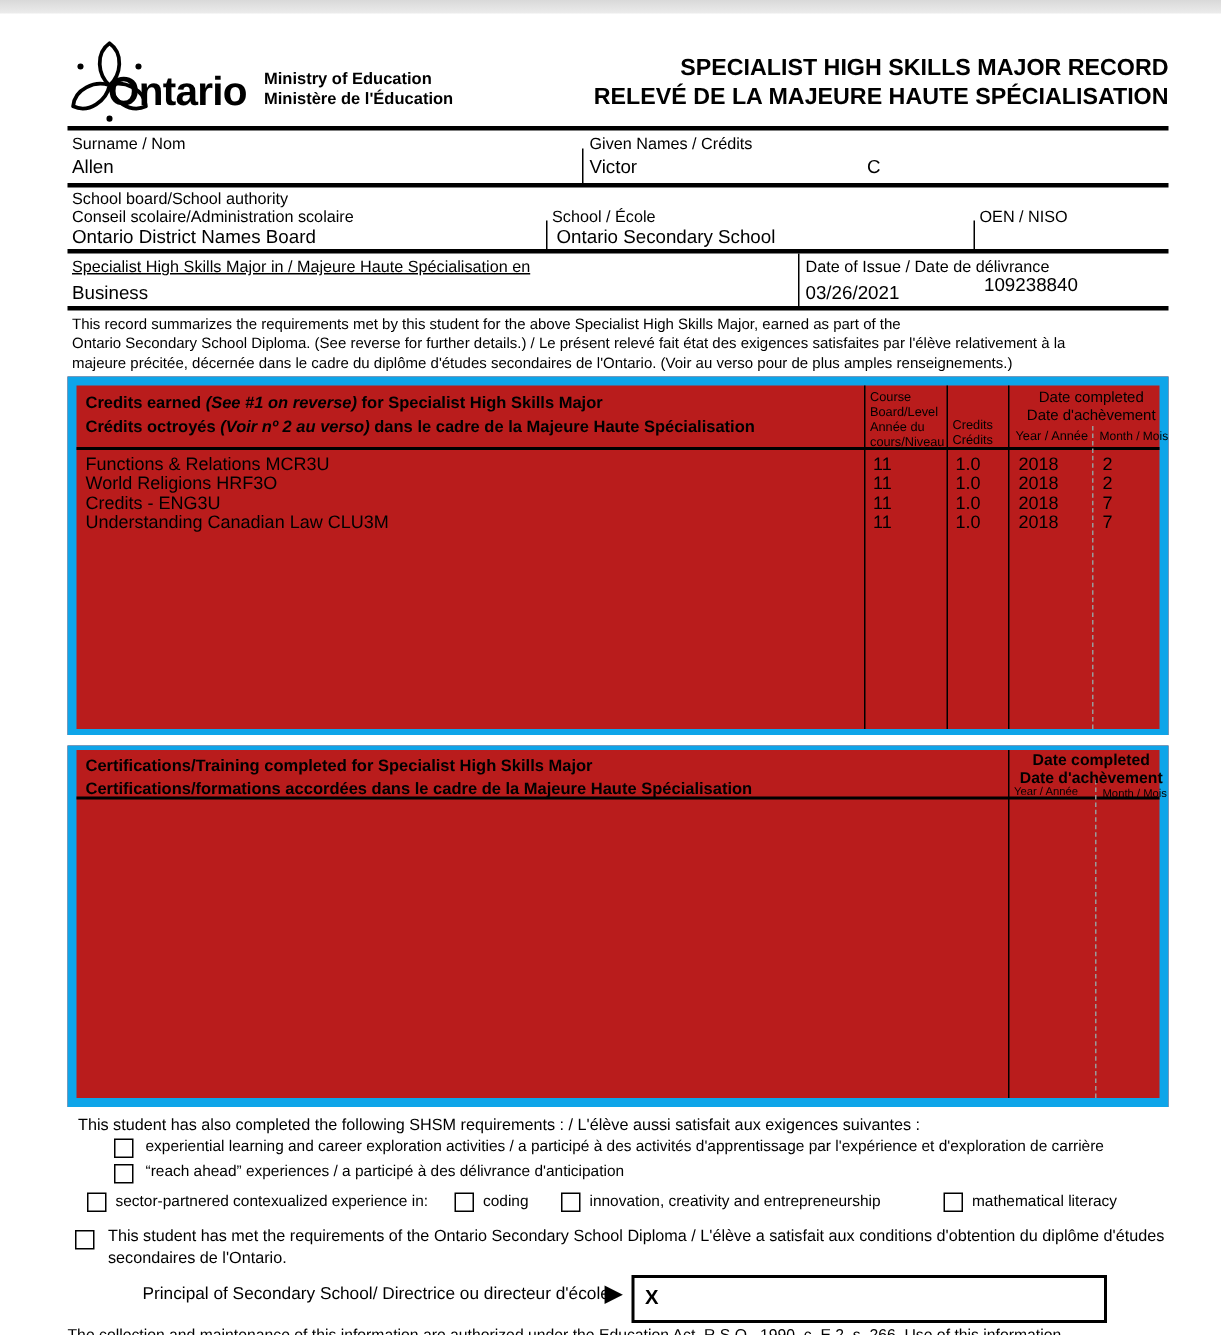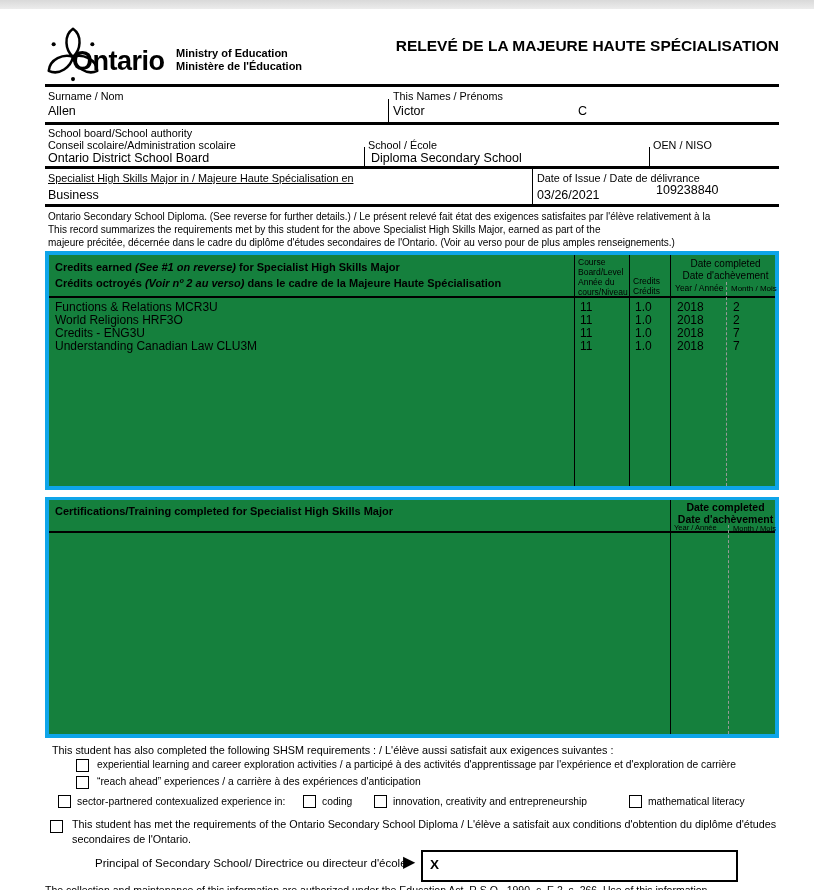--- a/index.html
+++ b/index.html
@@ -11,21 +11,21 @@
   .topstrip { position:absolute; left:0; top:0; width:814px; height:9px;
     background:linear-gradient(#d9d9d9,#ececec); }
   .hline { position:absolute; background:#000; height:3px; }
   .vline { position:absolute; background:#000; width:1px; }
   .lbl { font-size:10.8px; }
   .val { font-size:12.5px; }
   .wordmark { font-size:27px; font-weight:600; letter-spacing:-0.5px; }
   .ministry { font-size:11px; font-weight:bold; line-height:12.5px; }
   .title { font-size:15.5px; font-weight:bold; line-height:19px; text-align:right; }
   .para { font-size:10px; line-height:13px; }
-  .tbl { position:absolute; box-sizing:border-box; border:4px solid #0ea5e9; background:#15803d; }
+  .tbl { position:absolute; box-sizing:border-box; border:6px solid #0ea5e9; background:#b91c1c; }
   .tbl .sep { position:absolute; left:0; width:100%; height:2px; background:#000; }
   .tbl .vsolid { position:absolute; width:1px; background:#000; }
   .tbl .vdash { position:absolute; width:0; border-left:1px dashed #999; }
   .th-main { font-weight:bold; font-size:11px; line-height:15.5px; white-space:nowrap; }
   .th-small { font-size:8.5px; line-height:10px; white-space:nowrap; }
   .rowtxt { font-size:12px; white-space:nowrap; }
   .cb { position:absolute; width:11px; height:11px; border:1.6px solid #000; background:#fff; box-sizing:content-box; }
   .req { font-size:10.3px; white-space:nowrap; }
   .sigbox { position:absolute; box-sizing:border-box; border:2px solid #000; background:#fff; }
 </style>
@@ -47,53 +47,54 @@
       <circle cx="10" cy="21" r="2.1"></circle>
       <circle cx="30" cy="57" r="2.1"></circle>
     </g>
   </svg>
   <div class="abs wordmark" style="left:72px; top:46px;">Ontario</div>
   <div class="abs ministry" style="left:176px; top:47px;">
     <div>Ministry of Education</div>
     <div>Ministère de l'Éducation</div>
   </div>
   <div class="abs title" style="right:35px; top:36px;">
+    <div>SPECIALIST HIGH SKILLS MAJOR RECORD</div>
     <div>RELEVÉ DE LA MAJEURE HAUTE SPÉCIALISATION</div>
   </div>
   <div class="hline" style="left:45px; top:84px; width:734px;"></div>
 
   <div class="abs lbl" style="left:48px; top:90px;">Surname / Nom</div>
   <div class="abs val" style="left:48px; top:104px;">Allen</div>
   <div class="vline" style="left:388px; top:99px; height:23px;"></div>
-  <div class="abs lbl" style="left:393px; top:90px;">This Names / Prénoms</div>
+  <div class="abs lbl" style="left:393px; top:90px;">Given Names / Crédits</div>
   <div class="abs val" style="left:393px; top:104px;">Victor</div>
   <div class="abs val" style="left:578px; top:104px;">C</div>
   <div class="hline" style="left:45px; top:122px; width:734px;"></div>
 
   <div class="abs lbl" style="left:48px; top:127px;">School board/School authority</div>
   <div class="abs lbl" style="left:48px; top:139px;">Conseil scolaire/Administration scolaire</div>
-  <div class="abs val" style="left:48px; top:151px;">Ontario District School Board</div>
+  <div class="abs val" style="left:48px; top:151px;">Ontario District Names Board</div>
   <div class="vline" style="left:364px; top:147px; height:19px;"></div>
   <div class="abs lbl" style="left:368px; top:139px;">School  / École</div>
-  <div class="abs val" style="left:371px; top:151px;">Diploma Secondary School</div>
+  <div class="abs val" style="left:371px; top:151px;">Ontario Secondary School</div>
   <div class="vline" style="left:649px; top:147px; height:19px;"></div>
   <div class="abs lbl" style="left:653px; top:139px;">OEN / NISO</div>
   <div class="abs val" style="left:656px; top:151px;margin-top:32px;">109238840</div>
   <div class="hline" style="left:45px; top:166px; width:734px;"></div>
 
   <div class="abs lbl" style="left:48px; top:172px;text-decoration:underline;">Specialist High Skills Major in / Majeure Haute Spécialisation en</div>
   <div class="abs val" style="left:48px; top:188px;">Business</div>
   <div class="vline" style="left:532px; top:169px; height:35px;"></div>
   <div class="abs lbl" style="left:537px; top:172px;">Date of Issue / Date de délivrance</div>
   <div class="abs val" style="left:537px; top:188px;">03/26/2021</div>
   <div class="hline" style="left:45px; top:204px; width:734px;"></div>
 
   <div class="abs para" style="left:48px; top:210px;">
+    <div>This record summarizes the requirements met by this student for the above Specialist High Skills Major, earned as part of the</div>
     <div>Ontario Secondary School Diploma. (See reverse for further details.) /  Le présent relevé fait état des exigences satisfaites par l'élève relativement à la</div>
-    <div>This record summarizes the requirements met by this student for the above Specialist High Skills Major, earned as part of the</div>
     <div>majeure précitée, décernée dans le cadre du diplôme d'études secondaires de l'Ontario. (Voir au verso pour de plus amples renseignements.)</div>
   </div>
 
   <div class="tbl" style="left:45px; top:251px; width:734px; height:239px; border-bottom-width:4px;">
     <div class="sep" style="top:41px;"></div>
     <div class="vsolid" style="left:525px; top:0; bottom:0;"></div>
     <div class="vsolid" style="left:580px; top:0; bottom:0;"></div>
     <div class="vsolid" style="left:621px; top:0; bottom:0;"></div>
     <div class="vdash" style="left:677px; top:27px; bottom:0;"></div>
 
@@ -147,36 +148,37 @@
       <span class="abs" style="left:684px;">7</span>
     </div>
   </div>
 
   <div class="tbl" style="left:45px; top:497px; width:734px; height:241px; border-top-width:3px;">
     <div class="sep" style="top:31px;"></div>
     <div class="vsolid" style="left:621px; top:0; bottom:0;"></div>
     <div class="vdash" style="left:679px; top:20px; bottom:0;"></div>
     <div class="abs th-main" style="left:6px; top:4px; line-height:15px;">
       <div>Certifications/Training completed for Specialist High Skills Major</div>
+      <div>Certifications/formations accordées dans le cadre de la Majeure Haute Spécialisation</div>
     </div>
     <div class="abs" style="left:621px; top:2px; width:111px; text-align:center; font-weight:bold; font-size:10.5px; line-height:11.5px;">
       <div>Date completed</div>
       <div>Date d'achèvement</div>
     </div>
     <div class="abs" style="left:625px; top:23px; font-size:7.5px;">Year / Année</div>
     <div class="abs" style="left:684px; top:24px; font-size:7.5px;">Month / Mois</div>
   </div>
 
   <div class="abs req" style="left:52px; top:744px; font-size:10.8px;">This student has also completed the following SHSM requirements : / L'élève aussi satisfait aux exigences suivantes :</div>
 
   <span class="cb" style="left:76px; top:759px;"></span>
   <div class="abs req" style="left:97px; top:759px;">experiential learning and career exploration activities / a participé à des activités d'apprentissage par l'expérience et d'exploration de carrière</div>
 
   <span class="cb" style="left:76px; top:776px;"></span>
-  <div class="abs req" style="left:97px; top:776px;">“reach ahead” experiences / a carrière à des expériences d'anticipation</div>
+  <div class="abs req" style="left:97px; top:776px;">“reach ahead” experiences / a participé à des délivrance d'anticipation</div>
 
   <span class="cb" style="left:58px; top:795px;"></span>
   <div class="abs req" style="left:77px; top:796px;">sector-partnered contexualized experience in:</div>
   <span class="cb" style="left:303px; top:795px;"></span>
   <div class="abs req" style="left:322px; top:796px;">coding</div>
   <span class="cb" style="left:374px; top:795px;"></span>
   <div class="abs req" style="left:393px; top:796px;">innovation, creativity  and entrepreneurship</div>
   <span class="cb" style="left:629px; top:795px;"></span>
   <div class="abs req" style="left:648px; top:796px;">mathematical literacy</div>
 

